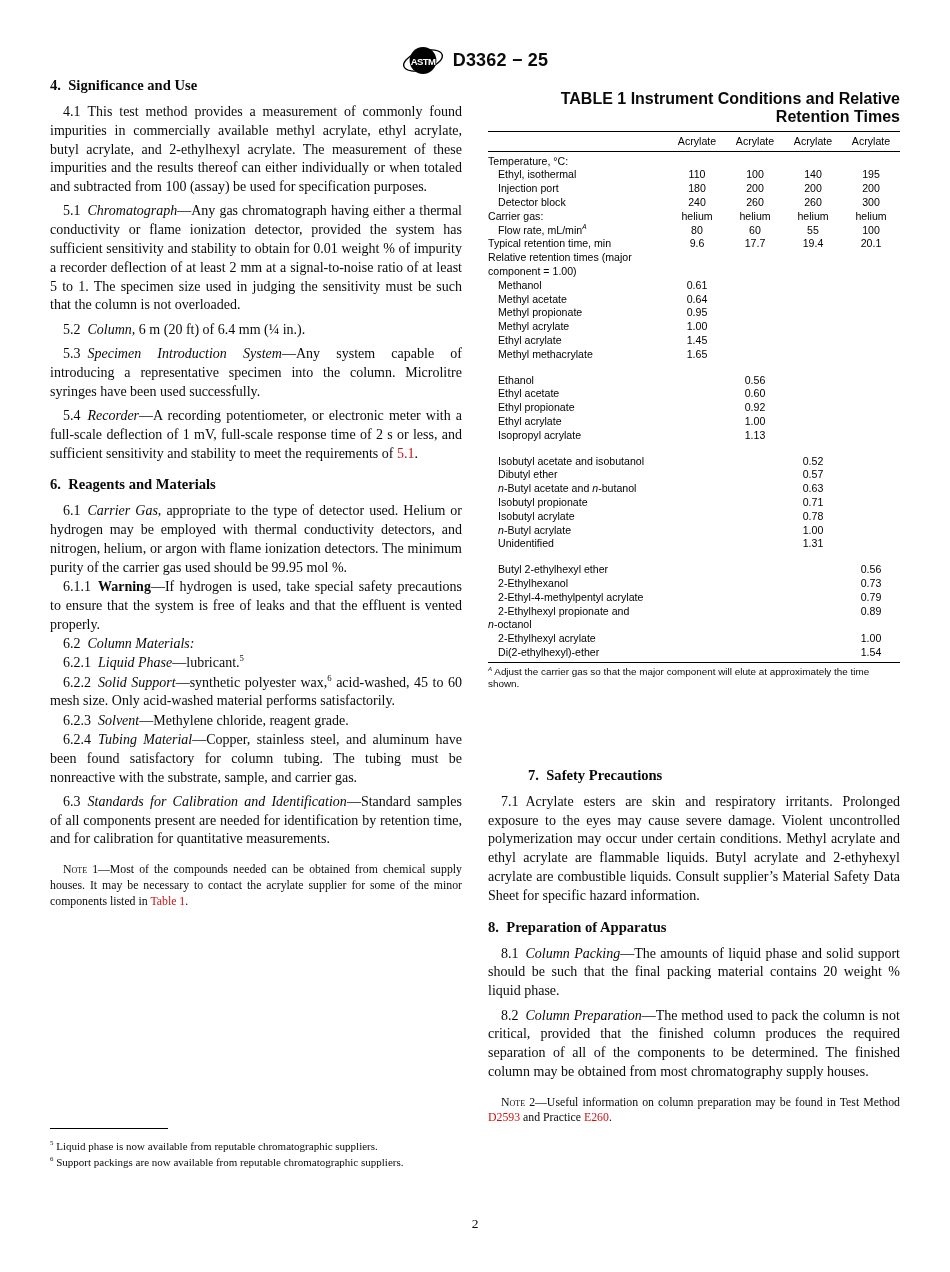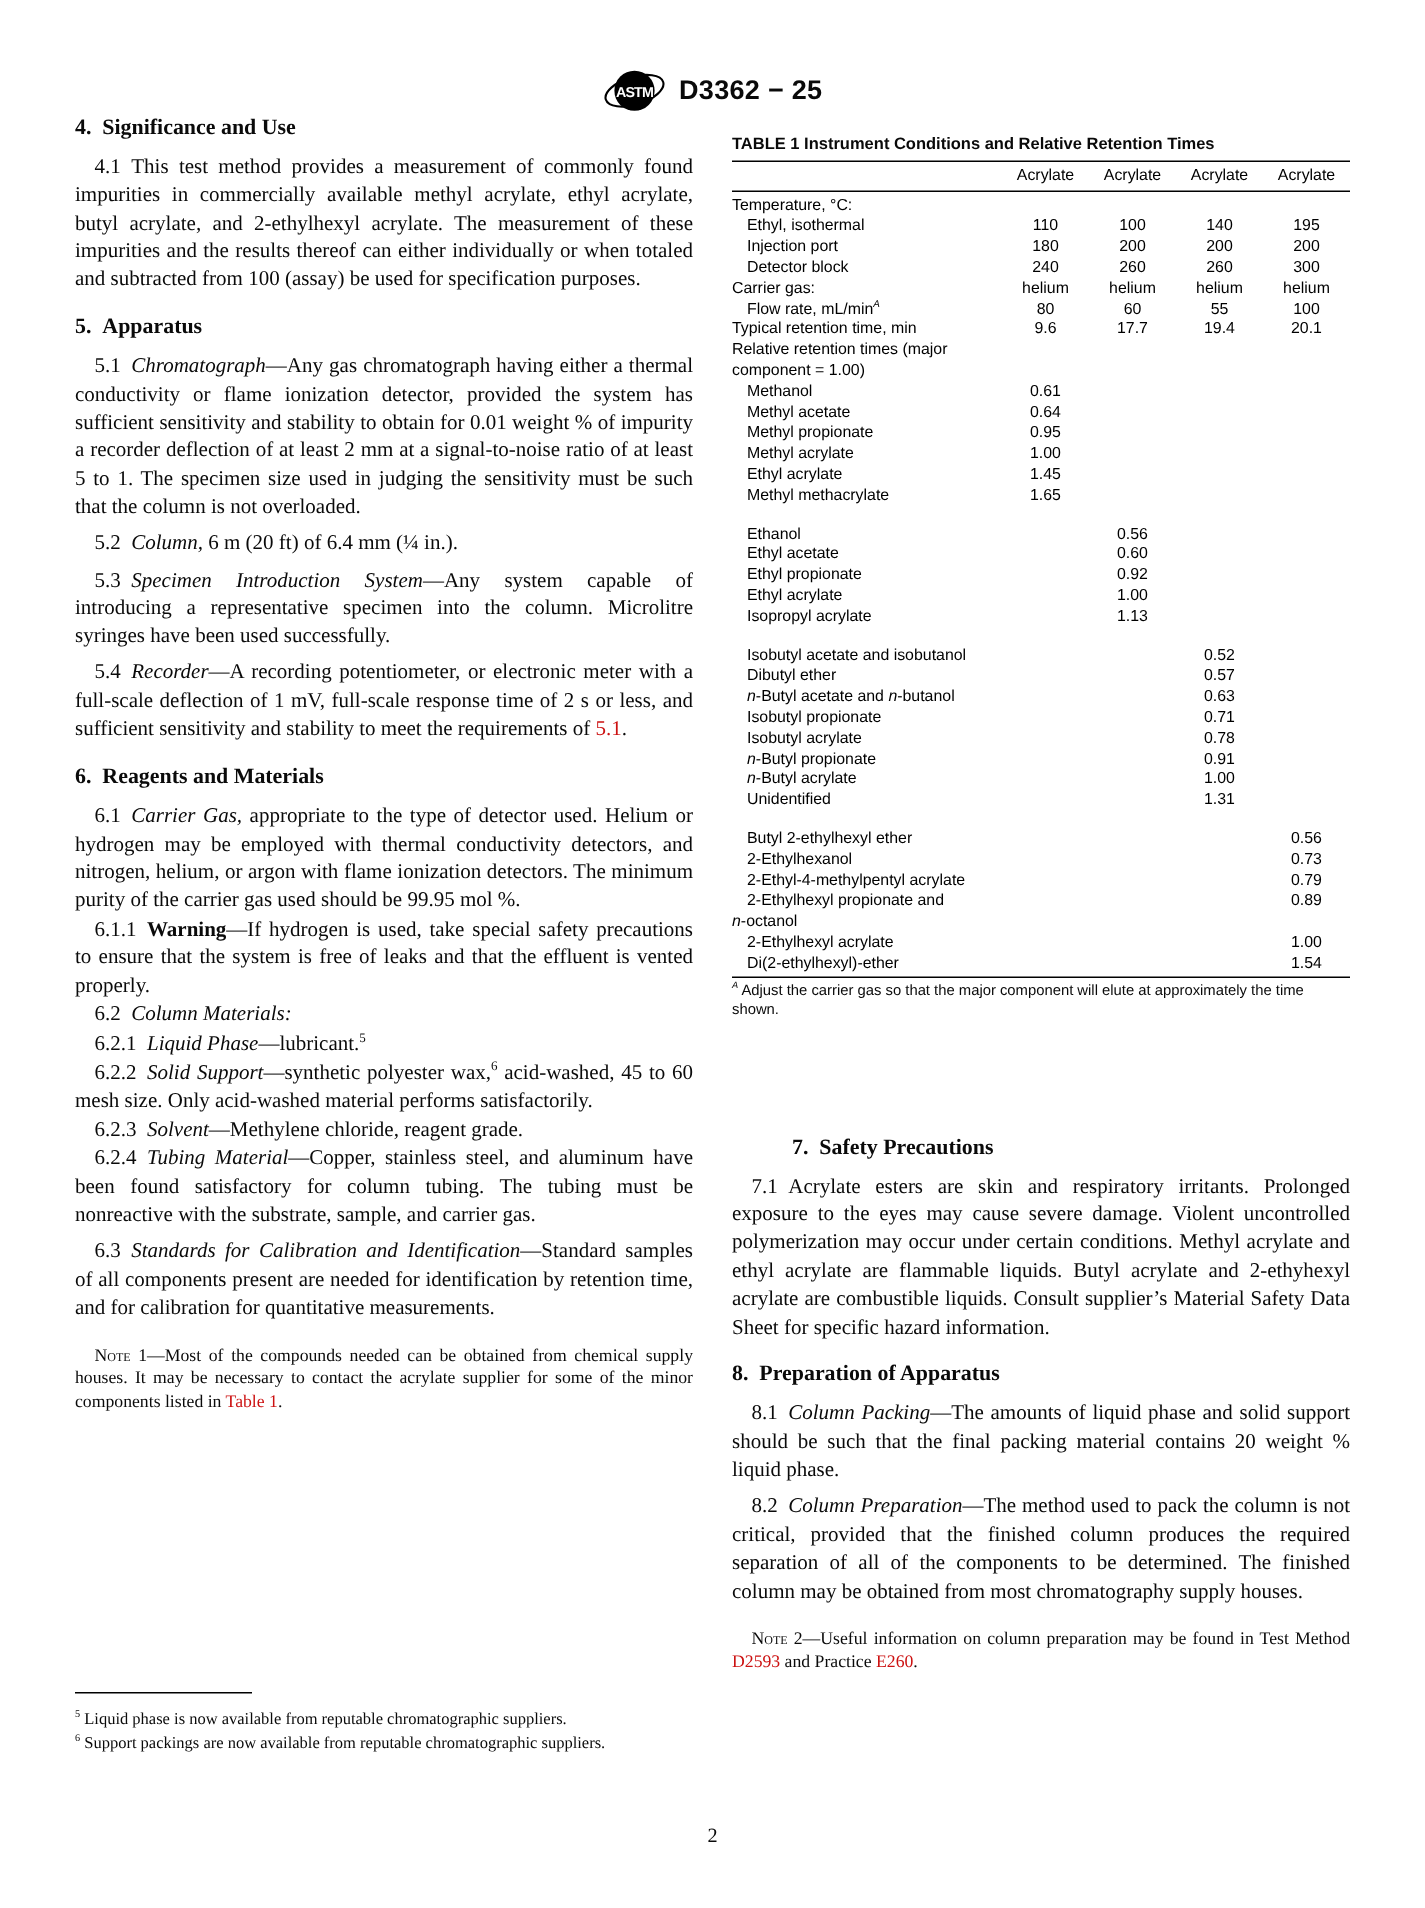--- a/index.html
+++ b/index.html
@@ -30,22 +30,22 @@
   .sg-b{font-weight:bold;}
   .sg-sup{font-size:0.62em;vertical-align:super;line-height:0;}
   .sg-supi{font-size:0.62em;vertical-align:super;line-height:0;font-style:italic;}
   .sg-link{color:#cc1111;}
   .sg-sc{font-variant:small-caps;}
   .footnotes{position:absolute;left:50px;top:1128px;width:414px;}
   .fn-rule{width:118px;border:none;border-top:1px solid #000;margin:0 0 9px 0;}
   .fn{font-size:11px;line-height:16.2px;margin:0;text-align:left;}
   
   .t1-title{
-    font-family:"Liberation Sans",sans-serif;font-weight:bold;font-size:11px;
-    text-align:left;margin:0 0 5px 0;
+    font-family:"Liberation Sans",sans-serif;font-weight:bold;font-size:16px;
+    text-align:right;margin:0 0 5px 0;
   }
   table.t1{
     width:412px;border-collapse:collapse;table-layout:fixed;
     font-family:"Liberation Sans",sans-serif;font-size:10.6px;color:#000;
     border-top:1.7px solid #000;border-bottom:1.7px solid #000;
   }
   .t1 th{
     font-weight:normal;text-align:center;vertical-align:bottom;
     padding:3px 0 3px;line-height:12.6px;border-bottom:0.9px solid #000;
     white-space:nowrap;
@@ -77,21 +77,20 @@
       <text x="21" y="22.6" text-anchor="middle" font-family="Liberation Sans, sans-serif" font-weight="bold" font-size="9.5" fill="#fff" letter-spacing="-0.6">ASTM</text>
     </svg>
   </span>
   <span class="doc-number">D3362 − 25</span>
 </div>
 
 <div class="col col-left">
   <h2 class="sec first">4. Significance and Use</h2>
   <p class="body"><span>4.1 This test method provides a measurement of commonly found impurities in commercially available methyl acrylate, ethyl acrylate, butyl acrylate, and 2-ethylhexyl acrylate. The measurement of these impurities and the results thereof can either individually or when totaled and subtracted from 100 (assay) be used for specification purposes.</span></p>
 
-  <h2 class="sec">5. Apparatus</h2>
   <p class="body"><span>5.1 </span><span class="sg-i">Chromatograph</span><span>—Any gas chromatograph having either a thermal conductivity or flame ionization detector, provided the system has sufficient sensitivity and stability to obtain for 0.01 weight % of impurity a recorder deflection of at least 2 mm at a signal-to-noise ratio of at least 5 to 1. The specimen size used in judging the sensitivity must be such that the column is not overloaded.</span></p>
   <p class="body"><span>5.2 </span><span class="sg-i">Column,</span><span> 6 m (20 ft) of 6.4 mm (¼ in.).</span></p>
   <p class="body"><span>5.3 </span><span class="sg-i">Specimen Introduction System</span><span>—Any system capable of introducing a representative specimen into the column. Microlitre syringes have been used successfully.</span></p>
   <p class="body"><span>5.4 </span><span class="sg-i">Recorder</span><span>—A recording potentiometer, or electronic meter with a full-scale deflection of 1 mV, full-scale response time of 2 s or less, and sufficient sensitivity and stability to meet the requirements of </span><span class="sg-link">5.1</span><span>.</span></p>
 
   <h2 class="sec">6. Reagents and Materials</h2>
   <p class="body tight"><span>6.1 </span><span class="sg-i">Carrier Gas,</span><span> appropriate to the type of detector used. Helium or hydrogen may be employed with thermal conductivity detectors, and nitrogen, helium, or argon with flame ionization detectors. The minimum purity of the carrier gas used should be 99.95 mol %.</span></p>
   <p class="body tight"><span>6.1.1 </span><span class="sg-b">Warning</span><span>—If hydrogen is used, take special safety precautions to ensure that the system is free of leaks and that the effluent is vented properly.</span></p>
   <p class="body tight"><span>6.2 </span><span class="sg-i">Column Materials:</span></p>
   <p class="body tight"><span>6.2.1 </span><span class="sg-i">Liquid Phase</span><span>—lubricant.</span><span class="sg-sup">5</span></p>
@@ -292,27 +291,20 @@
             <td class="val"></td>
           </tr>
           <tr>
             <td class="lbl ind1">Isobutyl acrylate</td>
             <td class="val"></td>
             <td class="val"></td>
             <td class="val">0.78</td>
             <td class="val"></td>
           </tr>
           <tr>
-            <td class="lbl ind1"><span class="sg-i">n</span><span>-Butyl propionate</span></td>
-            <td class="val"></td>
-            <td class="val"></td>
-            <td class="val">0.91</td>
-            <td class="val"></td>
-          </tr>
-          <tr>
             <td class="lbl ind1"><span class="sg-i">n</span><span>-Butyl acrylate</span></td>
             <td class="val"></td>
             <td class="val"></td>
             <td class="val">1.00</td>
             <td class="val"></td>
           </tr>
           <tr>
             <td class="lbl ind1">Unidentified</td>
             <td class="val"></td>
             <td class="val"></td>

